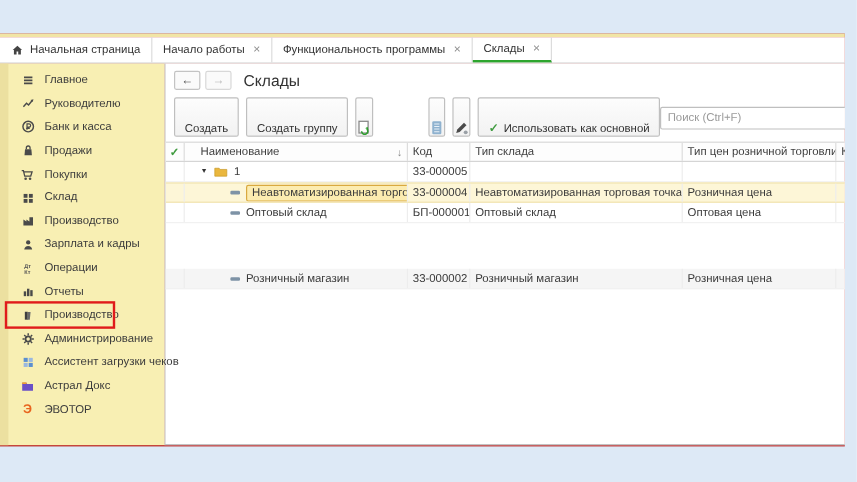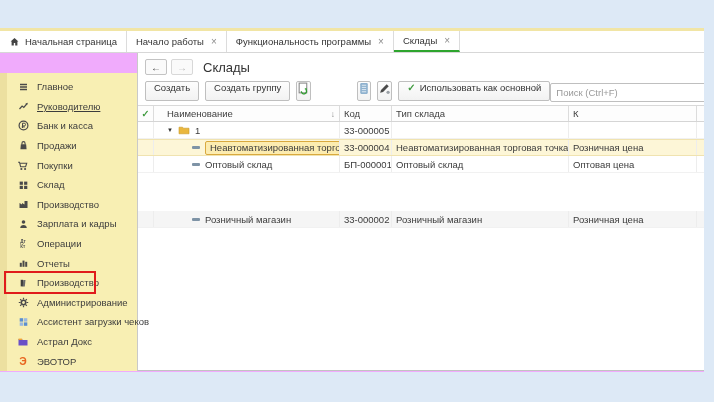--- a/index.html
+++ b/index.html
@@ -1,54 +1,54 @@
 <!DOCTYPE html>
 <html><head>
 <meta charset="utf-8">
 <style>
   * { margin:0; padding:0; box-sizing:border-box; }
   html,body { width:714px; height:402px; overflow:hidden; }
   body { background:#dde9f6; font-family:"Liberation Sans", sans-serif; color:#3b3b3b; }
 
-  .app { position:absolute; left:0; top:28px; width:704px; height:344px; background:#f0abfc; }
+  .app { position:absolute; left:0; top:28px; width:704px; height:344px; background:#b91c1c; }
   .top-strip { height:3px; background:#f1e5a5; }
 
   
   .tabbar { display:flex; height:22px; background:#fff; border-bottom:1px solid #d7d7d7; }
   .tab { display:flex; align-items:center; gap:5px; padding:0 9px; font-size:9.5px;
          border-right:1px solid #dcdcdc; white-space:nowrap; color:#333; cursor:default; position:relative; }
   .tab .x { color:#8d8d8d; font-size:10px; margin-left:2px; }
   .tab.active { border-bottom:2px solid #2ea52e; }
   .tab-filler { flex:1; }
   .tab svg { flex:0 0 auto; }
 
   
   .main { display:flex; height:318px; }
 
-  .sidebar { width:137px; background:#f8efb3; position:relative; padding:4px 0 0 0; flex:0 0 auto;margin-top:20px; }
+  .sidebar { width:137px; background:#f8efb3; position:relative; padding:4px 0 0 0; flex:0 0 auto; }
   .sidebar::before { content:""; position:absolute; left:0; top:0; bottom:0; width:7px; background:#ece0a0; }
   .sb-item { position:relative; height:19.6px; display:flex; align-items:center; gap:8px;
              padding-left:17px; font-size:9.5px; color:#3c3c3c; white-space:nowrap; }
   .sb-item .ic { width:12px; height:11px; display:flex; align-items:center; justify-content:center; flex:0 0 auto; }
-  .sb-item.underlined .lbl { text-decoration:underline; }
+  .sb-item.underlined .lbl { }
   .red-box { position:absolute; left:4px; top:-2px; width:92px; height:23px; border:2px solid #e01b1b; pointer-events:none; }
   .ev { color:#e8641e; font-weight:bold; font-size:10.5px; line-height:1; }
   .dtkt { font-size:4.6px; line-height:1.1; color:#555; font-weight:bold; text-align:left; }
 
   
   .content { flex:1; background:#fff; border-left:1px solid #c9c9c9; border-bottom:1px solid #c2c2c2; display:flex; flex-direction:column; overflow:hidden; }
   .navrow { display:flex; align-items:center; gap:4px; padding:6px 0 4px 7px; }
   .navbtn { width:22px; height:16px; font-size:10px; line-height:13px; border:1px solid #c3c3c3; background:#fafafa;
             border-radius:2px; color:#444; text-align:center; }
   .navbtn.disabled { color:#b8b8b8; border-color:#d8d8d8; }
   .title { font-size:13px; color:#333; margin-left:6px; }
 
   .toolbar { display:flex; align-items:center; padding:2px 4px 4px 7px; }
-  .btn { height:20px; border:1px solid #bfbfbf; background:linear-gradient(#fdfdfd,#f2f2f2); border-radius:2px;
-         font-size:9.5px; color:#333; padding:0 8px; display:flex; align-items:flex-start; gap:4px; white-space:nowrap;
+  .btn { height:33px; border:1px solid #bfbfbf; background:linear-gradient(#fdfdfd,#f2f2f2); border-radius:2px;
+         font-size:9.5px; color:#333; padding:0 8px; display:flex; align-items:flex-end; gap:4px; white-space:nowrap;
          font-family:"Liberation Sans", sans-serif; }
   .btn.icon { width:23px; padding:0; justify-content:center; }
   .mleft { margin-left:6px; }
   .bigleft { margin-left:46px; }
   .chk { color:#3f9b3f; font-size:10px; font-weight:bold; }
   .searchwrap { margin-left:auto; display:flex; align-items:center; }
   .searchbox { position:relative; width:214px; height:19px; }
   .searchbox input { width:100%; height:100%; border:1px solid #bfbfbf; border-radius:2px; font-size:9.5px;
                      padding:0 18px 0 5px; color:#555; font-family:"Liberation Sans", sans-serif; }
   .searchbox input::placeholder { color:#9a9a9a; }
@@ -290,20 +290,23 @@
             <span>Наименование</span>
             <span class="sort">↓</span>
           </div>
           <div>
               <span>Код</span>
             </div>
           <div>
               <span>Тип склада</span>
             </div>
           <div>
+              <span>Тип цен розничной торговли</span>
+            </div>
+          <div>
               <span>К</span>
             </div>
         </div>
 
         <div class="trow body">
           <div></div>
           <div class="ncell group">
             <span class="exp">▼</span>
             <svg width="12" height="10" viewBox="0 0 12 10">
                 <path d="M1 2.2h3.6l.8 1H11v5.6H1z" fill="#eab73e" stroke="#c99a28" stroke-width=".6"></path>

